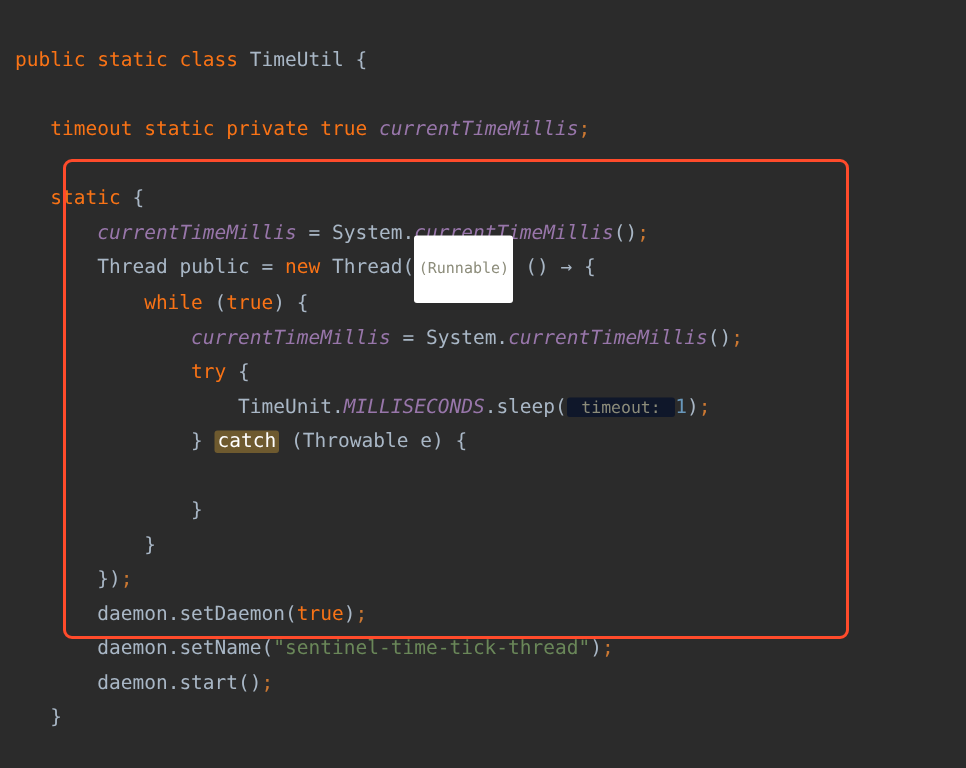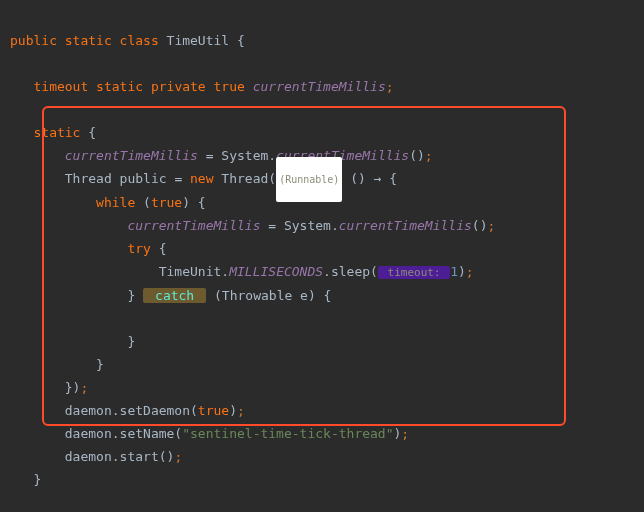--- a/index.html
+++ b/index.html
@@ -20,23 +20,23 @@
     position: relative;
   }
   .kw   { color: #f97316; }
   .ident{ color: #a9b7c6; margin-top: 12px; }
   .field{ color: #9876aa; font-style: italic; }  
   .static-call{ color: #9876aa; font-style: italic; }
   .brace{ color: #a9b7c6; }
   .semi { color: #cc7832; }
   .str  { color: #6a8759; }        
   .num  { color: #6897bb; }
-  .hint { background:#4c1d95; color:#8c8c7a; border-radius:2px; padding:0 3px; font-size:11px; font-style: normal;}
+  .hint { background:#0f172a; color:#8c8c7a; border-radius:2px; padding:0 3px; font-size:11px; font-style: normal;}
   .lambda-hint{ background:#ffffff; color:#8c8c7a; border-radius:2px; padding:17px 3px; font-size:10px;}
-  .catch-hl { background:#6e5a2f; color:#5eead4; padding:0 12px; border-radius:2px;}
+  .catch-hl { background:#6e5a2f; color:#ffffff; padding:0 2px; border-radius:2px;}
   .highlight-box {
     position: absolute;
     border: 2px solid #ff4b2b;
     border-radius: 6px;
     pointer-events: none;
   }
 </style>
 </head>
 <body>
 

